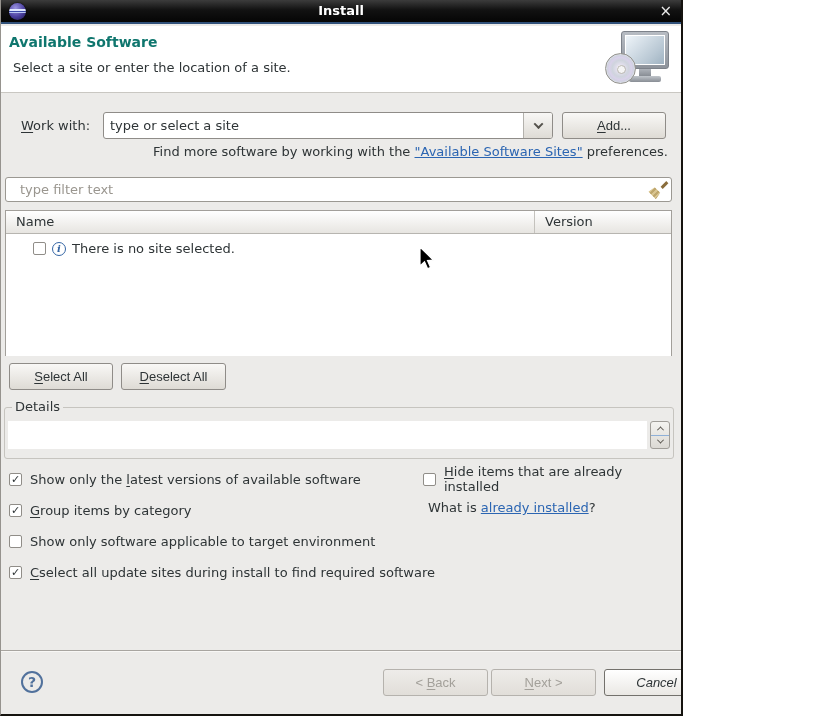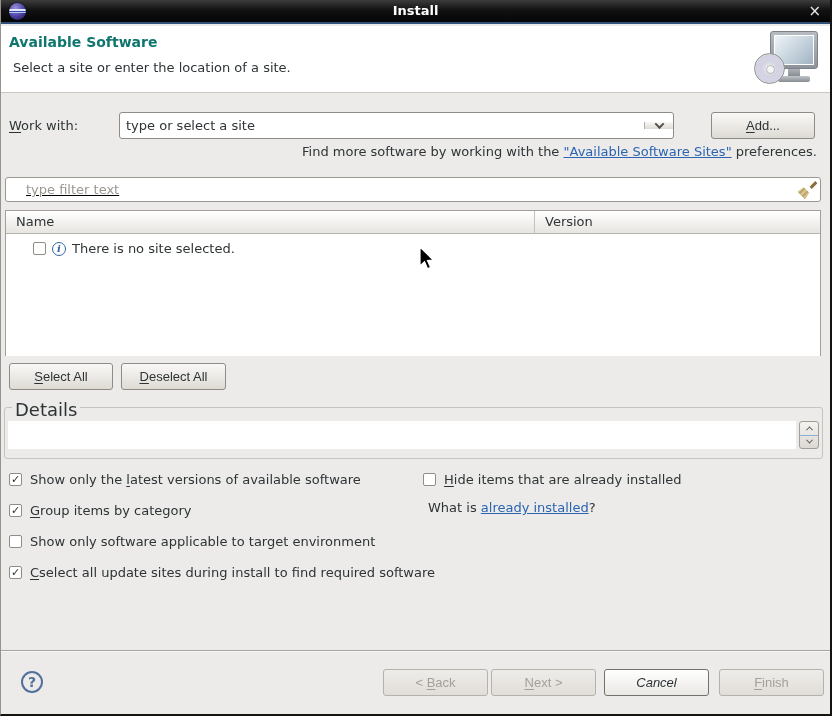--- a/index.html
+++ b/index.html
@@ -1,19 +1,19 @@
 <!DOCTYPE html>
 <html><head>
 <meta charset="utf-8">
 <style>
   * { margin:0; padding:0; box-sizing:border-box; }
   html,body { width:839px; height:716px; }
   body { font-family:"DejaVu Sans","Liberation Sans",sans-serif; font-size:13px; color:#2e3436; }
 
-  .window { position:relative; width:832px; height:716px; background:#ecebe9; overflow:hidden;
+  .window { position:relative; width:683px; height:716px; background:#ecebe9; overflow:hidden;
             border-left:1px solid #96938e; border-right:2px solid #15130f; border-bottom:2px solid #15130f; }
 
   
   .titlebar { position:absolute; top:0; left:0; right:0; height:24px;
               background:linear-gradient(#3c3c3c,#121212 45%,#050505);
               border-bottom:2px solid #31517a; }
   .app-icon { position:absolute; left:8px; top:3px; width:17px; height:17px; border-radius:50%;
               background:
                 linear-gradient(to bottom, rgba(0,0,0,0) 36%, #dfe6ff 36%, #dfe6ff 46%, #3a49a8 46%, #3a49a8 52%, #b9c6f2 52%, #b9c6f2 60%, rgba(0,0,0,0) 60%),
                 radial-gradient(circle at 38% 30%, #9a93e0, #4a3f9f 55%, #241f55 90%);
@@ -34,23 +34,23 @@
   .monitor-screen { width:100%; height:100%; background:linear-gradient(135deg,#eef4f9,#b9c8d4 70%,#9fb2c1); border:1px solid #ffffff; }
   .monitor-neck { position:absolute; right:18px; top:40px; width:12px; height:8px; background:linear-gradient(#aeb3ba,#83888f); }
   .monitor-base { position:absolute; right:8px; top:47px; width:32px; height:6px; background:linear-gradient(#c0c5cb,#888d94); border-radius:2px; }
   .cd { position:absolute; left:2px; top:24px; width:31px; height:31px; border-radius:50%;
         background:radial-gradient(circle, #ffffff 16%, #e4e0ee 18%, #cfd4dd 40%, #d9d2ea 55%, #bec6d2 70%, #aab3c0 100%);
         border:1px solid #96948e; box-shadow:inset 0 0 3px #fff; }
   .cd::after { content:""; position:absolute; left:11px; top:11px; width:7px; height:7px; border-radius:50%;
                background:#f5f5f5; border:1px solid #b7b5af; }
 
   
-  .workwith-row { position:absolute; top:112px; left:8px; right:15px; height:27px; display:flex; align-items:center;gap:28px; }
+  .workwith-row { position:absolute; top:112px; left:20px; right:15px; height:27px; display:flex; align-items:center; }
   .workwith-label { width:82px; flex:none; }
-  .combo { flex:1; height:27px; display:flex; border:1px solid #8f8c88; border-radius:3px; background:#ffffff; overflow:hidden;align-items:center; }
+  .combo { flex:1; height:27px; display:flex; border:1px solid #8f8c88; border-radius:3px; background:#ffffff; overflow:hidden; }
   .combo-entry { flex:1; padding-left:6px; line-height:25px; color:#2e3436; white-space:nowrap; overflow:hidden; }
   .combo-btn { width:29px; flex:none; border-left:1px solid #b3b1ac; background:linear-gradient(#f8f7f5,#dedbd5);
                display:flex; align-items:center; justify-content:center; }
   .chev { width:7px; height:7px; border-right:2px solid #55524c; border-bottom:2px solid #55524c; }
   .chev.down { transform:rotate(45deg) translate(-1px,-1px); }
   .add-btn { width:104px; flex:none; margin-left:9px; }
 
   
   .btn { display:flex; align-items:center; justify-content:center; height:27px;
          border:1px solid #8f8c88; border-radius:3px;
@@ -59,22 +59,22 @@
   .btn.default { background:linear-gradient(#ffffff,#eae8e4); border-color:#73716c;font-style:italic; }
   .mn { text-decoration:underline; text-underline-offset:2px; }
 
   
   .findmore { position:absolute; top:144px; right:13px; font-size:13px; color:#2e3436; }
   a.link { color:#2b65b2; text-decoration:underline; cursor:pointer; }
 
   
   .filter-box { position:absolute; top:177px; left:4px; right:9px; height:25px;
                 border:1px solid #9b9892; border-radius:3px; background:#ffffff; display:flex; align-items:center; }
-  .filter-input { flex:1; border:none; outline:none; background:transparent; padding-left:20px;
-                  font:13px "DejaVu Sans","Liberation Sans",sans-serif; color:#000000;text-decoration:underline; }
+  .filter-input { flex:1; border:none; outline:none; background:transparent; padding-left:14px;
+                  font:13px "DejaVu Sans","Liberation Sans",sans-serif; color:#000000; }
   .filter-input::placeholder { color:#9a968f; }
   .broom { position:relative; width:17px; height:17px; margin-right:4px; flex:none; }
   .broom::before { content:""; position:absolute; right:1px; top:0; width:3px; height:8px;
                    background:#8a6d3b; transform:rotate(45deg); }
   .broom::after { content:""; position:absolute; left:0; bottom:1px; width:11px; height:10px;
                   background:repeating-linear-gradient(90deg,#d9c592 0 2px,#bfa76e 2px 4px);
                   clip-path:polygon(0 100%, 15% 20%, 85% 20%, 100% 100%);
                   transform:rotate(45deg); }
 
   
@@ -94,21 +94,21 @@
                display:inline-flex; align-items:center; justify-content:center;
                font:italic bold 10px "DejaVu Serif","Liberation Serif",serif; }
 
   
   .selectall-btn { position:absolute; top:363px; left:8px; width:104px; }
   .deselectall-btn { position:absolute; top:363px; left:120px; width:105px; }
 
   
   .details-group { position:absolute; top:407px; left:3px; right:7px; height:52px;
                    border:1px solid #c6c4bf; border-radius:3px; }
-  .details-legend { position:absolute; top:-9px; left:7px; background:#ecebe9; padding:0 3px; font-size:18px; }
+  .details-legend { position:absolute; top:-9px; left:7px; background:#ecebe9; padding:0 3px; font-size:13px; }
   .details-text { position:absolute; left:3px; right:26px; top:13px; height:28px; background:#ffffff; }
   .details-spin { position:absolute; right:3px; top:13px; width:20px; height:28px;
                   border:1px solid #a09d98; border-radius:3px; background:linear-gradient(#f4f3f0,#dcd9d4);
                   display:flex; flex-direction:column; overflow:hidden; }
   .spin-half { flex:1; display:flex; align-items:center; justify-content:center; }
   .spin-sep { height:1px; background:#8fb0d8; }
   .chev-s { width:5px; height:5px; border-right:1.4px solid #57534c; border-bottom:1.4px solid #57534c; }
   .chev-s.up { transform:rotate(-135deg) translate(-1px,-1px); }
   .chev-s.down { transform:rotate(45deg) translate(-1px,-1px); }
 

